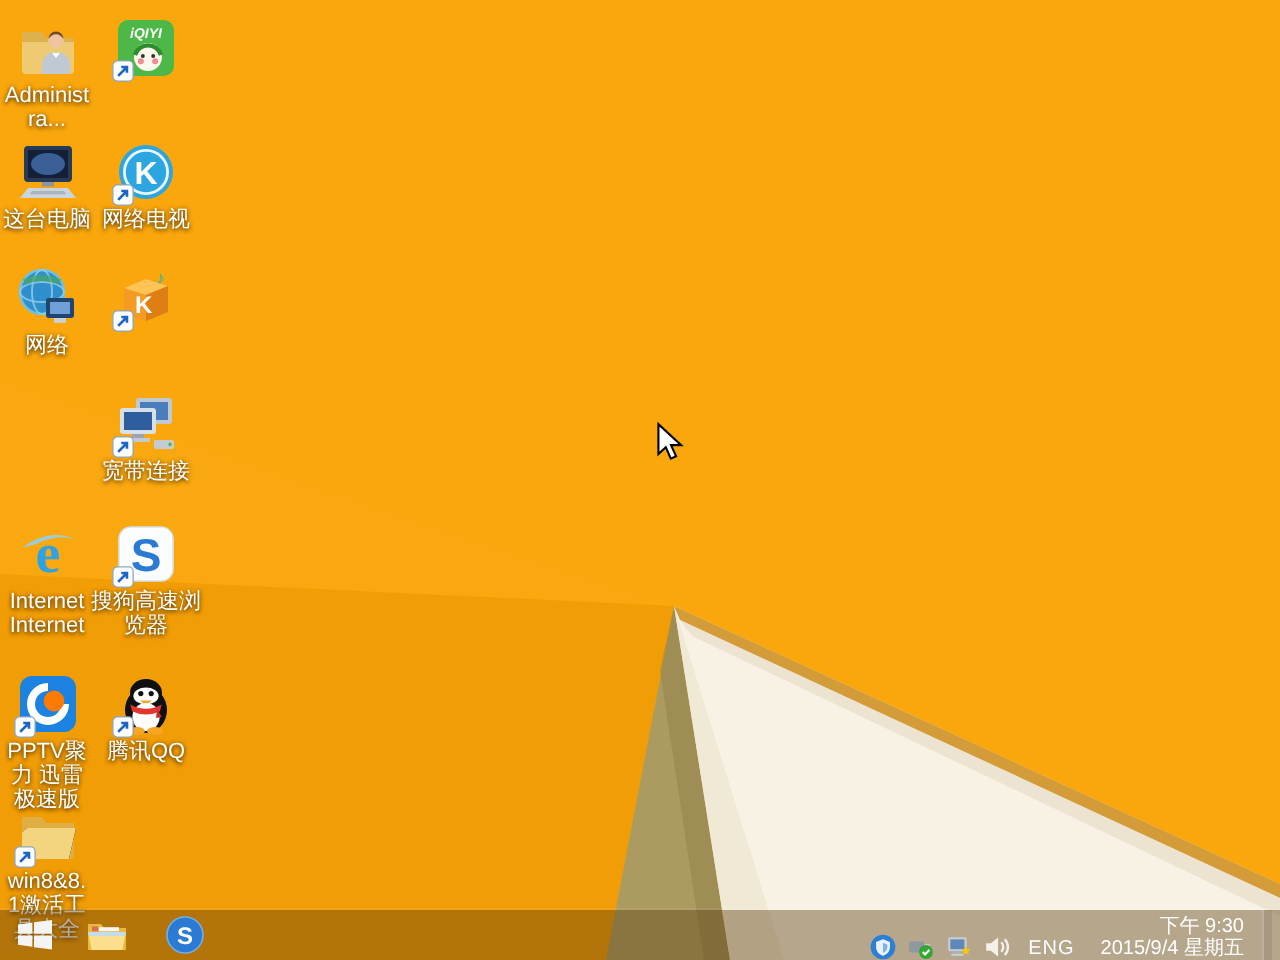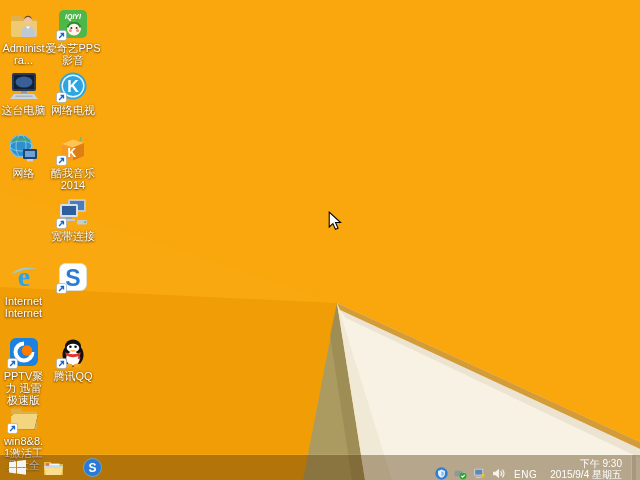--- a/index.html
+++ b/index.html
@@ -76,21 +76,20 @@
         <circle cx="13.4" cy="22.6" r="1.5" fill="#F08C8C"></circle>
         <circle cx="20.6" cy="22.6" r="1.5" fill="#F08C8C"></circle>
       </svg>
       <span class="sc">
         <svg viewBox="0 0 10 10">
             <rect x=".4" y=".4" width="9.2" height="9.2" rx="2" fill="#fff" stroke="#8FA6BC" stroke-width=".6"></rect>
             <path d="M2.8 7.2 L6.8 3.2 M4.2 3.2 h2.6 v2.6" stroke="#1B64C8" stroke-width="1.2" fill="none"></path>
           </svg>
       </span>
     </div>
-    <div class="lbl">爱奇艺PPS 影音</div>
   </div>
 
   <div class="cell" style="left:1px;top:70px;width:45px">
     <div class="ic">
       <svg viewBox="0 0 32 32">
         <rect x="4" y="3" width="24" height="18" rx="2" fill="#273B55"></rect>
         <rect x="6" y="5" width="20" height="14" fill="#141F38"></rect>
         <ellipse cx="16" cy="12" rx="8.5" ry="5.5" fill="#3E6CA8" opacity=".85"></ellipse>
         <rect x="13" y="21" width="6" height="2.2" fill="#8C97A3"></rect>
         <path d="M6 24 h20 l4 5 H2 Z" fill="#CCD4DB"></path>
@@ -142,21 +141,20 @@
         <path d="M16 14.5 L27 10 V23 L16 27.5 Z" fill="#DE7F14"></path>
         <text x="10.5" y="23.5" font-size="12" font-weight="bold" fill="#fff">K</text>
       </svg>
       <span class="sc">
         <svg viewBox="0 0 10 10">
             <rect x=".4" y=".4" width="9.2" height="9.2" rx="2" fill="#fff" stroke="#8FA6BC" stroke-width=".6"></rect>
             <path d="M2.8 7.2 L6.8 3.2 M4.2 3.2 h2.6 v2.6" stroke="#1B64C8" stroke-width="1.2" fill="none"></path>
           </svg>
       </span>
     </div>
-    <div class="lbl">酷我音乐 2014</div>
   </div>
 
 
   <div class="cell" style="left:45px;top:196px;width:56px">
     <div class="ic">
       <svg viewBox="0 0 32 32">
         <rect x="11" y="3" width="18" height="13" rx="1.5" fill="#BFC9D2"></rect>
         <rect x="13" y="5" width="14" height="9" fill="#4A7DBE"></rect>
         <rect x="3" y="8" width="18" height="13" rx="1.5" fill="#D8DFE6"></rect>
         <rect x="5" y="10" width="14" height="9" fill="#2E5E9E"></rect>
@@ -191,20 +189,21 @@
         <rect x="2.5" y="2.5" width="27" height="27" rx="6" fill="#FCFDFE" stroke="#D8E2EC" stroke-width=".8"></rect>
         <text x="16" y="24.5" font-size="23" font-weight="bold" fill="#2B7BD4" text-anchor="middle">S</text>
       </svg>
       <span class="sc">
         <svg viewBox="0 0 10 10">
             <rect x=".4" y=".4" width="9.2" height="9.2" rx="2" fill="#fff" stroke="#8FA6BC" stroke-width=".6"></rect>
             <path d="M2.8 7.2 L6.8 3.2 M4.2 3.2 h2.6 v2.6" stroke="#1B64C8" stroke-width="1.2" fill="none"></path>
           </svg>
       </span>
     </div>
+    <div class="lbl">搜狗高速浏览器</div>
   </div>
 
   <div class="cell" style="left:1px;top:336px;width:45px">
     <div class="ic">
       <svg viewBox="0 0 32 32">
         <rect x="2" y="2" width="28" height="28" rx="6" fill="#1B82E2"></rect>
         <path d="M16 7.5 a8.5 8.5 0 1 0 8.5 8.5" fill="none" stroke="#fff" stroke-width="4"></path>
         <circle cx="19" cy="14.5" r="5.2" fill="#FF7A00"></circle>
       </svg>
       <span class="sc">

